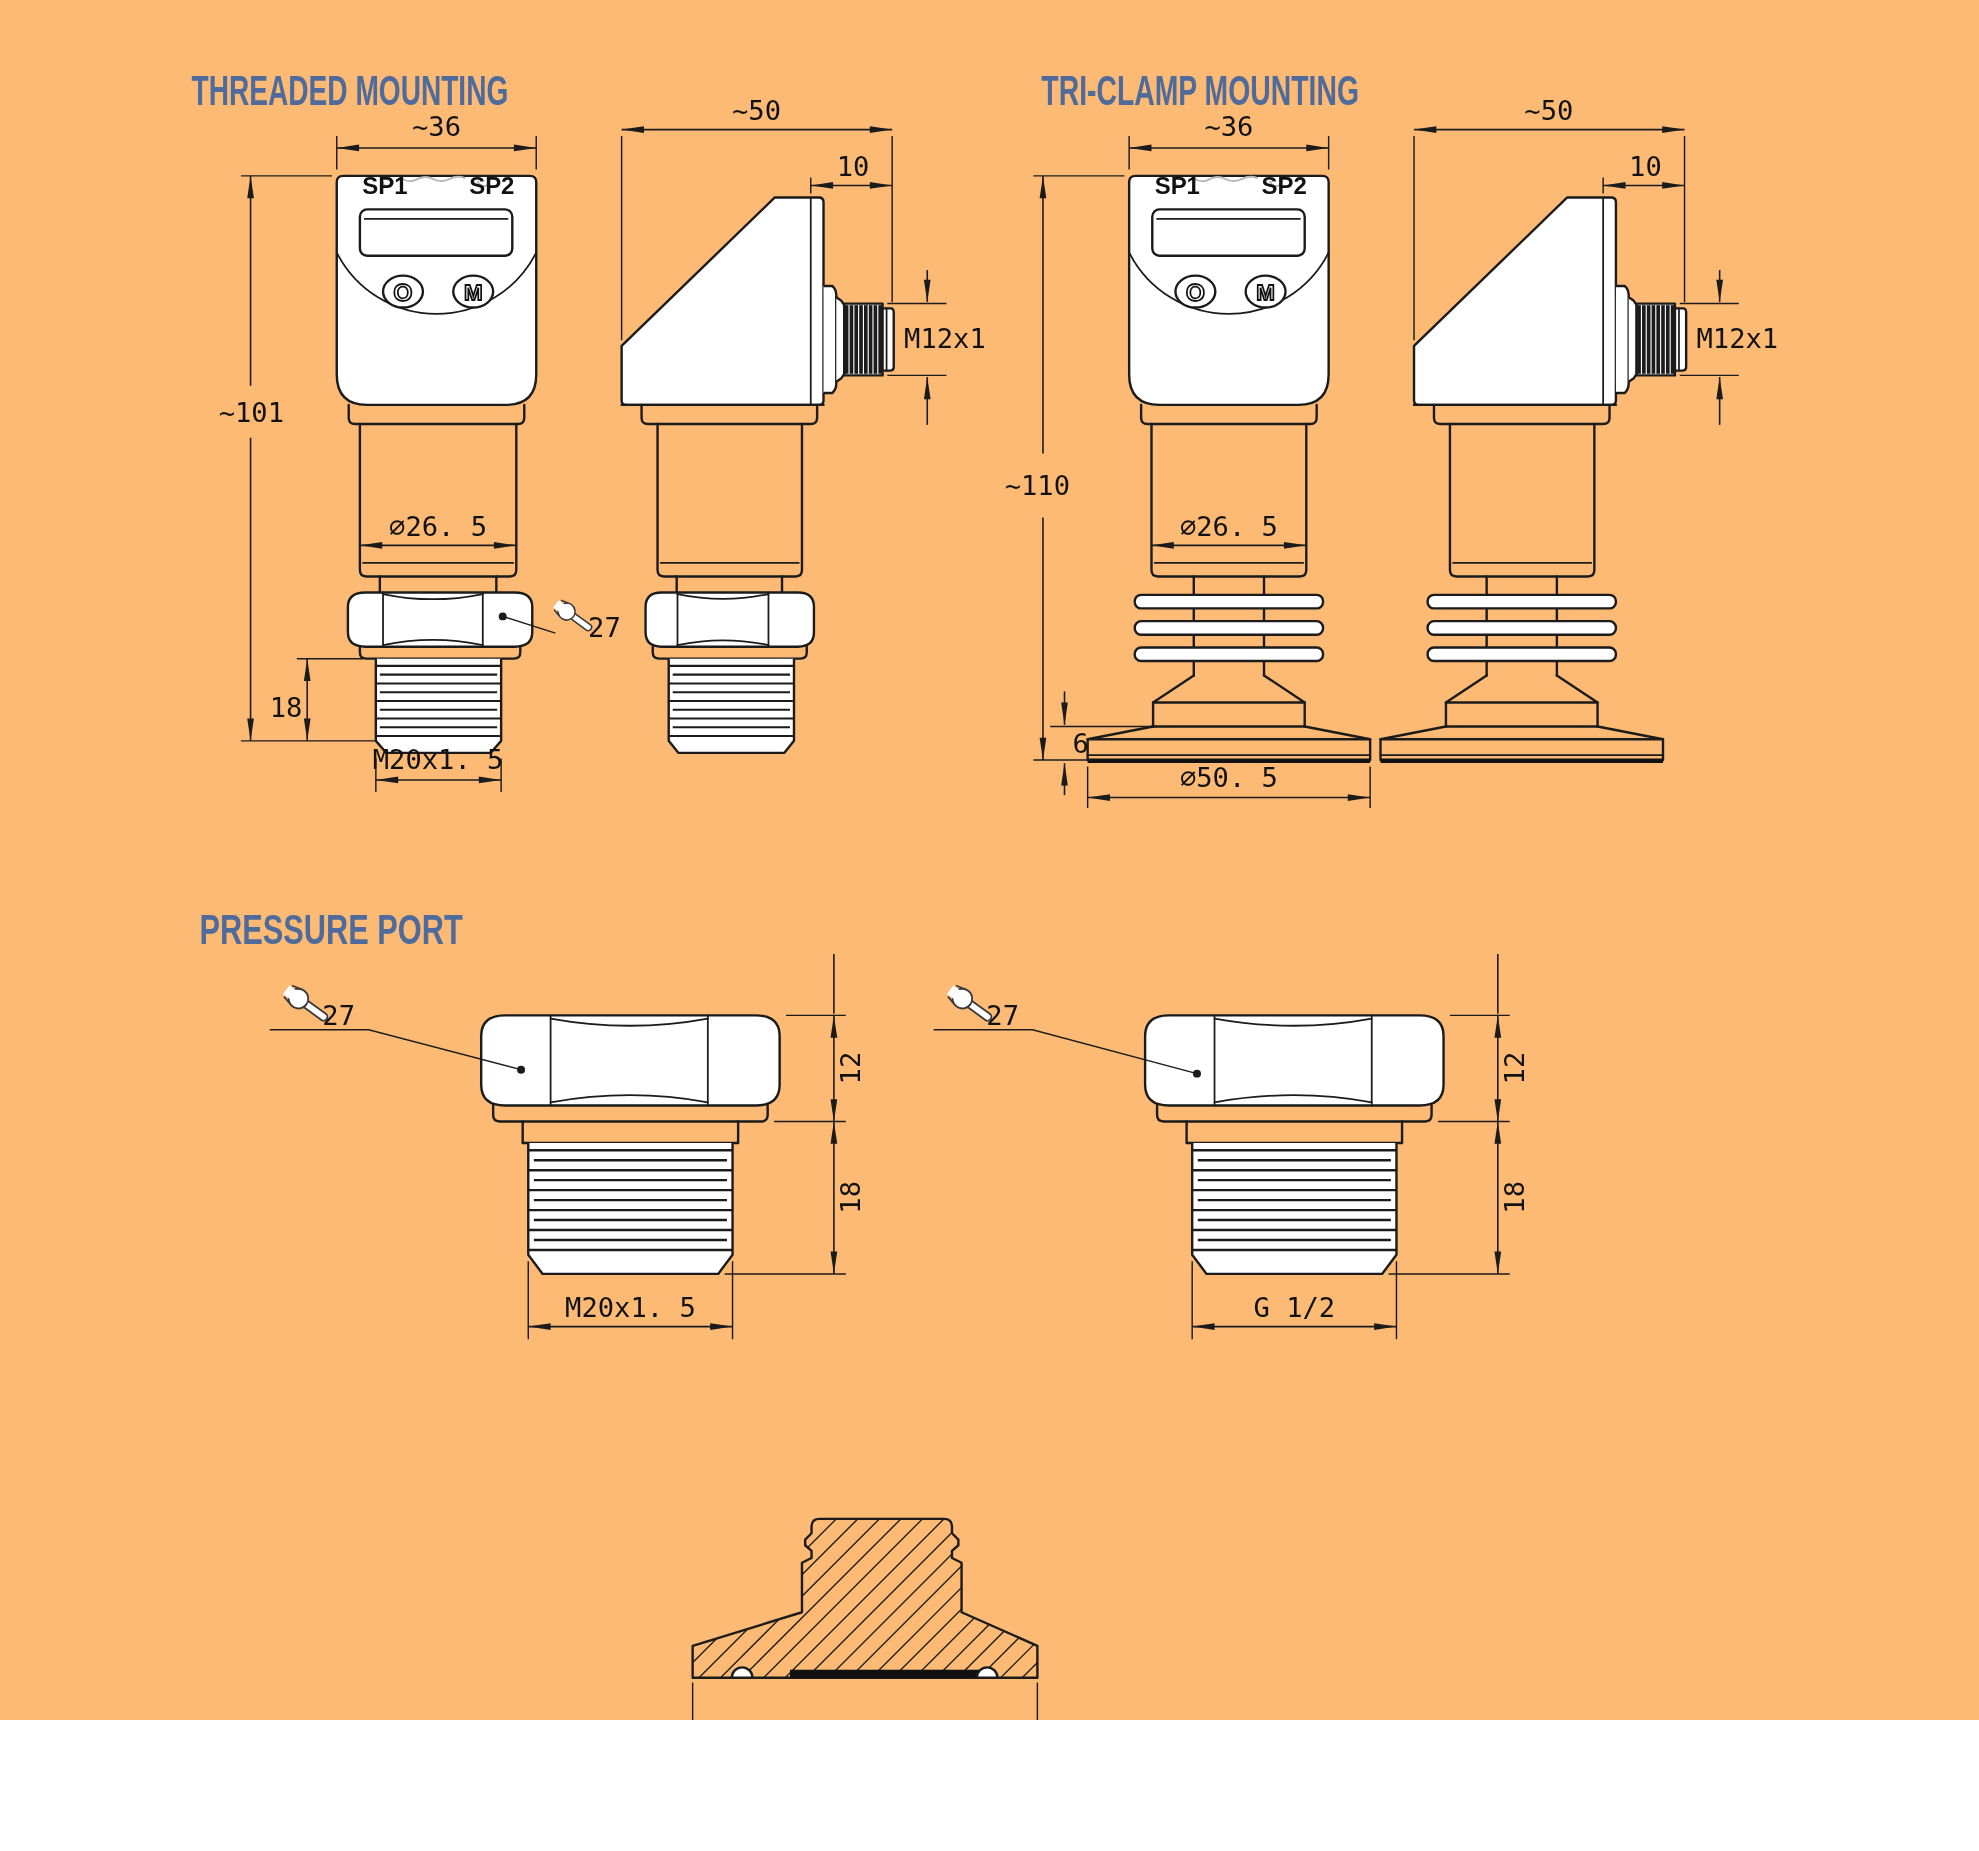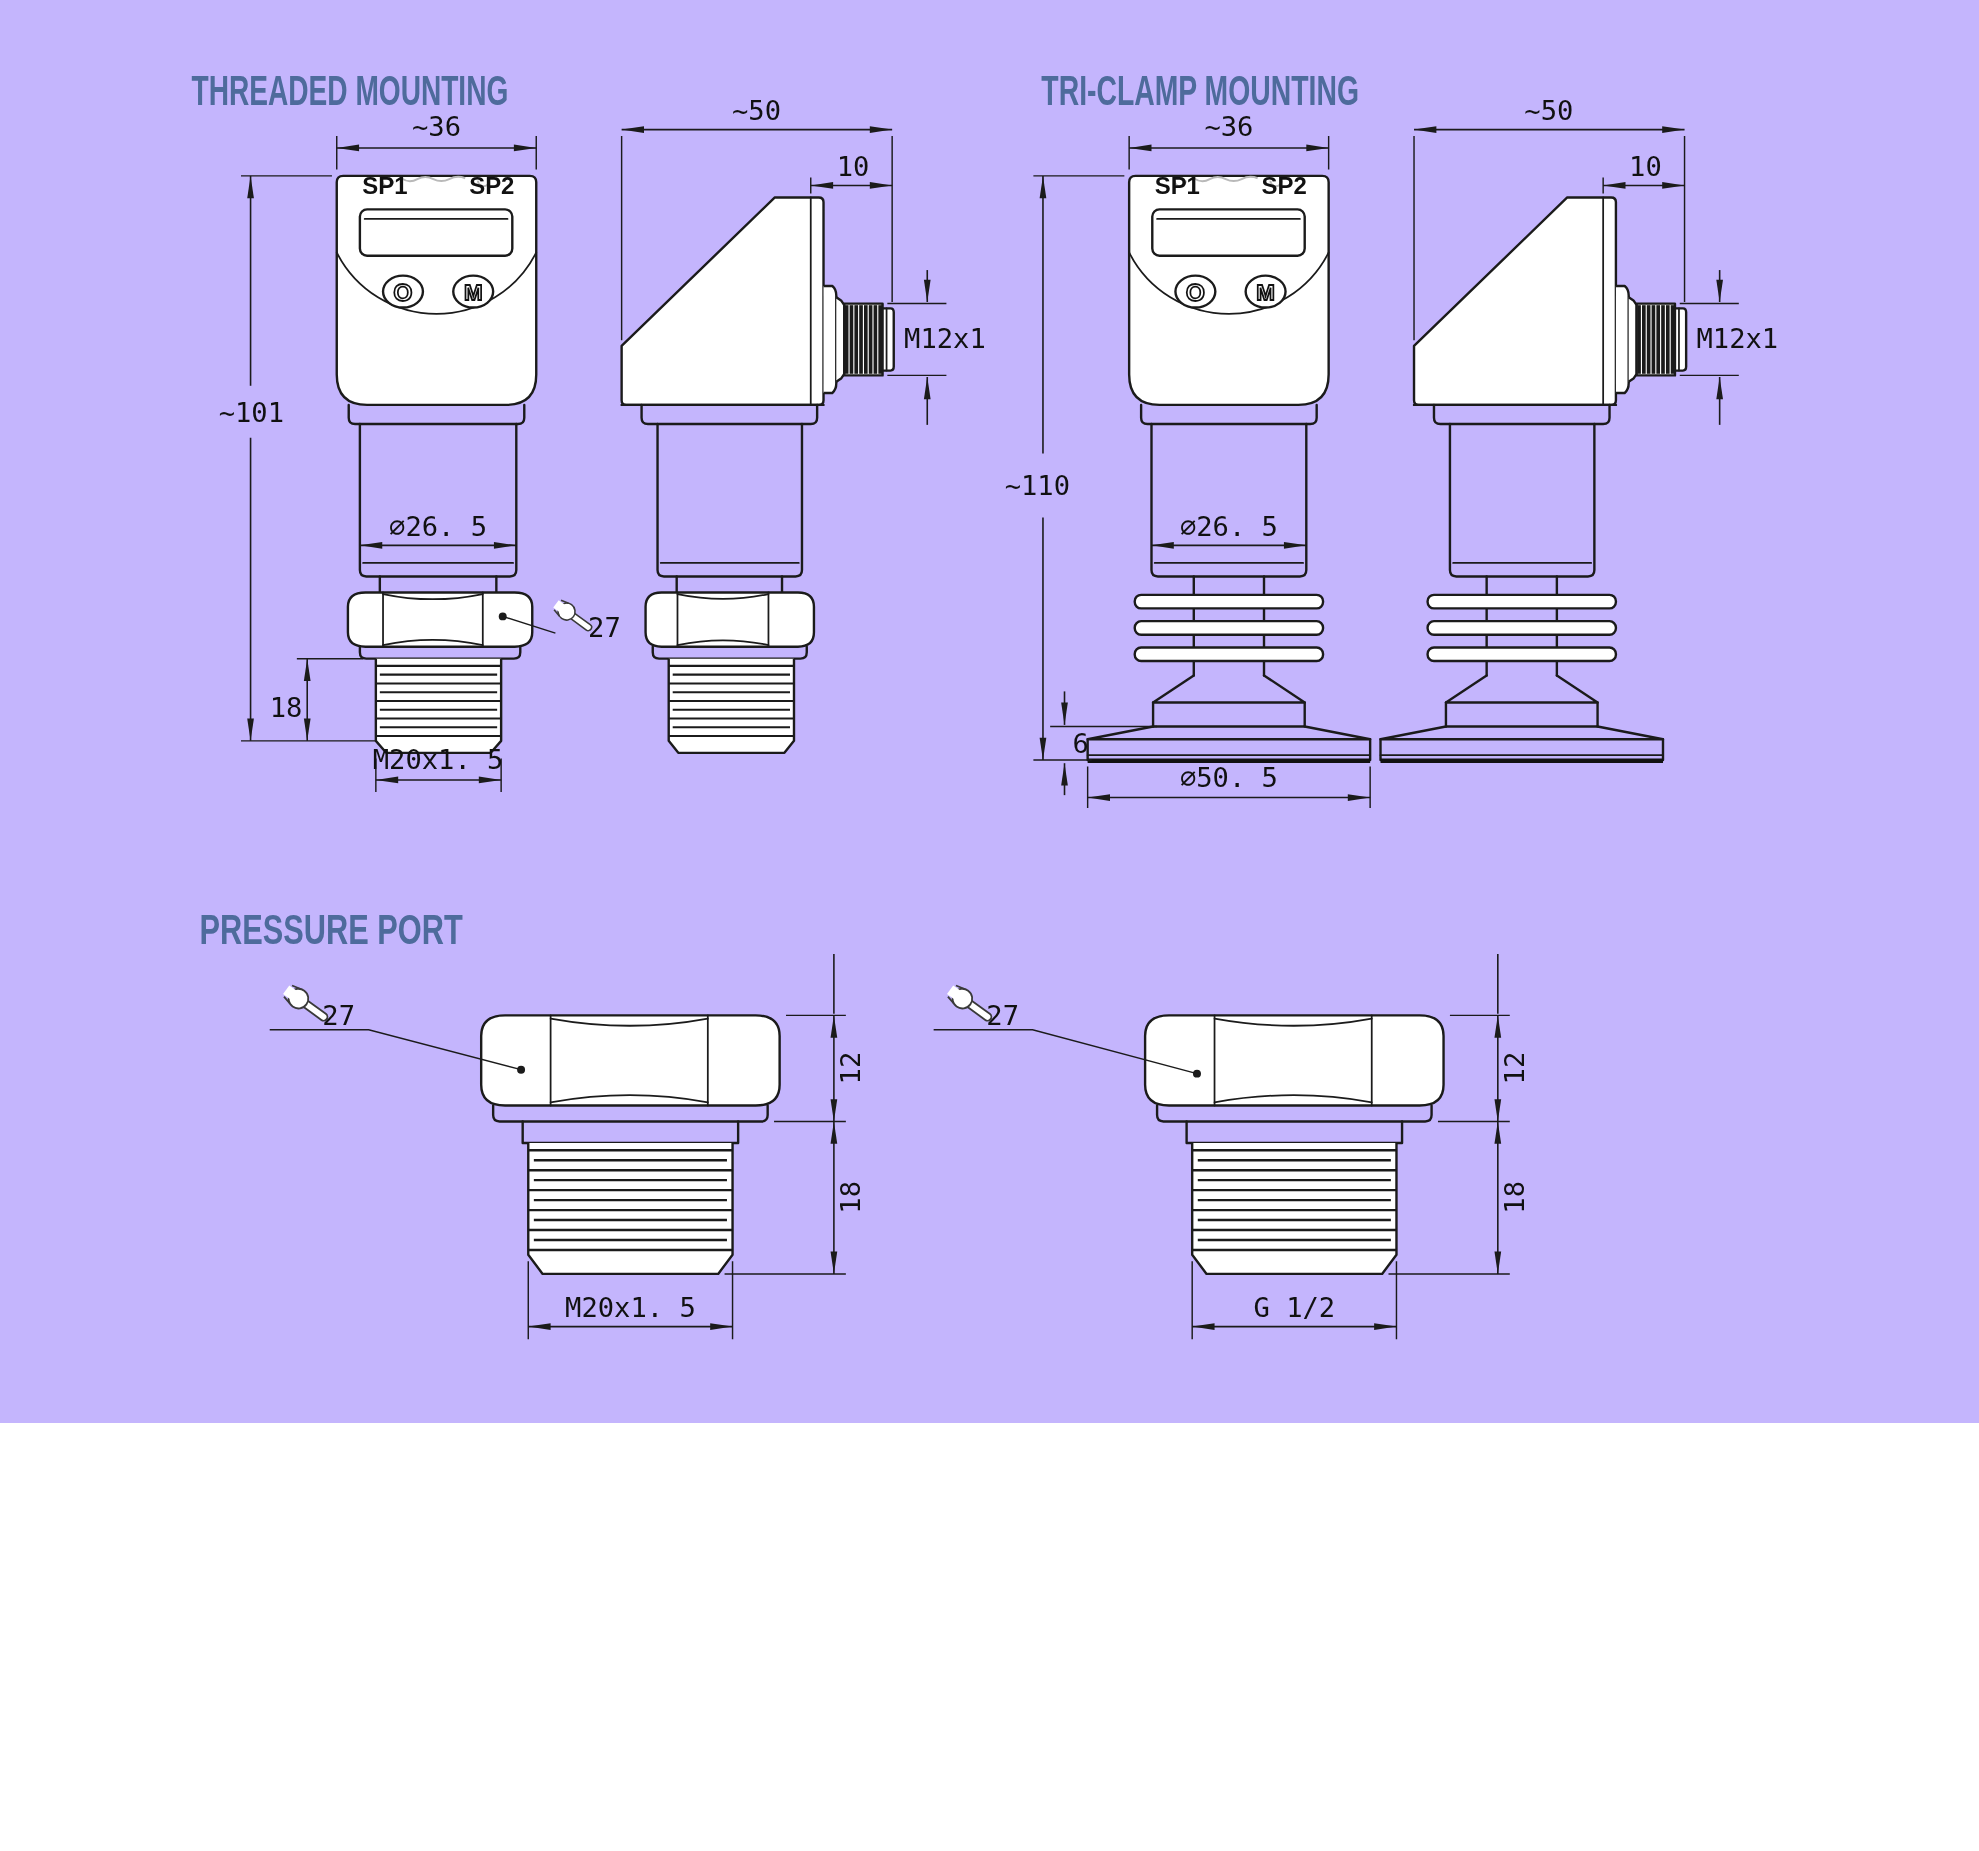--- a/index.html
+++ b/index.html
@@ -1,16 +1,16 @@
 <!DOCTYPE html>
 <html style="font-size:12.8px"><head>
 <meta charset="utf-8">
 <style>
   html,body{margin:0;padding:0;background:#fff;}
-  .stage{position:relative;width:1979px;height:1423px;background:#c4b5fd;overflow:hidden;
+  .stage{position:relative;width:1979px;height:1720px;background:#fdba74;overflow:hidden;
          font-family:"Liberation Sans",sans-serif;}
   svg{position:absolute;left:0;top:0;}
   .ln   {fill:none;stroke:#1b1b1b;stroke-width:3;stroke-linecap:round;stroke-linejoin:round;}
   .lnf  {fill:#fff;stroke:#1b1b1b;stroke-width:3;stroke-linejoin:round;}
   .ln2  {fill:none;stroke:#1b1b1b;stroke-width:2.2;stroke-linecap:round;}
   .thick{fill:none;stroke:#111;stroke-width:5.5;stroke-linecap:butt;}
   .dim  {fill:none;stroke:#1b1b1b;stroke-width:2;}
   .ext  {fill:none;stroke:#1b1b1b;stroke-width:1.8;}
   .dimtxt{font-family:"DejaVu Sans Mono","Liberation Mono",monospace;font-size:34px;fill:#111;}
   .dimbig{font-size:40px;}

